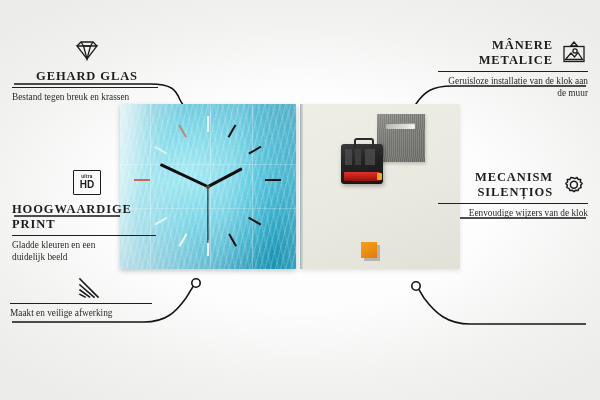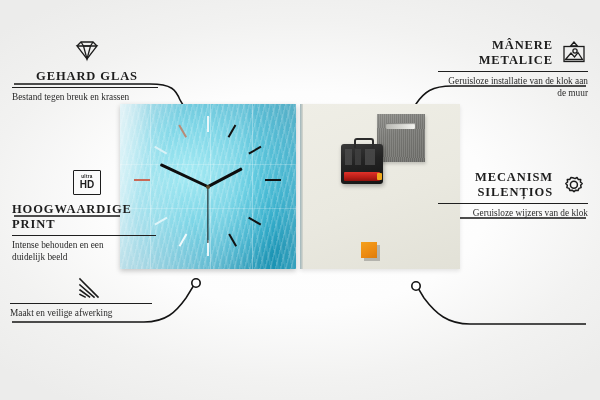--- a/index.html
+++ b/index.html
@@ -191,21 +191,21 @@
 
   <div class="callout left" style="left:12px;top:170px;width:150px">
     <div class="head">
       <div class="ico hdbox">
         <span class="u">ultra</span>
         <span class="h">HD</span>
       </div>
       <div class="title">HOOGWAARDIGE PRINT</div>
     </div>
     <div class="rule" style="width:144px"></div>
-    <div class="sub" style="width:112px">Intense behouden en een duidelijk beeld</div>
+    <div class="sub" style="width:112px">Gladde kleuren en een duidelijk beeld</div>
   </div>
 
   <div class="callout left" style="left:10px;top:276px;width:160px">
     <div class="head">
       <svg class="ico" viewBox="0 0 28 24">
         <g stroke="#1c1c1c" stroke-width="1.6" stroke-linecap="square">
           <path d="M4,3 L22,21"></path>
           <path d="M4,9 L18,21"></path>
           <path d="M4,14 L13.5,21"></path>
           <path d="M4,18.5 L9,21"></path>
@@ -236,17 +236,17 @@
     <div class="head">
       <svg class="ico" viewBox="0 0 28 24">
         <g fill="none" stroke="#1c1c1c" stroke-width="1.5" stroke-linejoin="round">
           <path d="M14,3.2 L16.3,4.0 L18.2,2.9 L19.6,5.0 L21.9,5.0 L21.6,7.4 L23.4,8.9 L21.9,10.7 L22.3,13.0 L20.1,13.8 L19.3,16.0 L17.0,15.6 L15.2,17.1 L13.4,15.6 L11.1,16.0 L10.3,13.8 L8.1,13.0 L8.5,10.7 L7.0,8.9 L8.8,7.4 L8.5,5.0 L10.8,5.0 L12.2,2.9 Z" transform="translate(-1.2,1.6)"></path>
           <circle cx="13.9" cy="11.8" r="3.5"></circle>
         </g>
       </svg>
       <div class="title">MECANISM SILENȚIOS</div>
     </div>
     <div class="rule" style="width:150px"></div>
-    <div class="sub" style="width:150px">Geruisloze wijzers van de klok</div>
+    <div class="sub" style="width:150px">Eenvoudige wijzers van de klok</div>
   </div>
 
 
 </div>
 
 </body></html>

